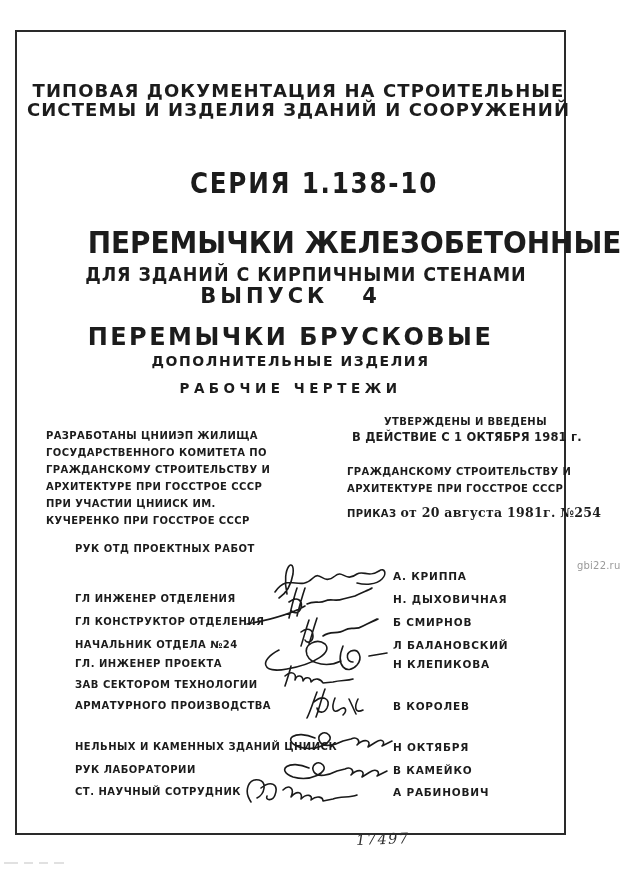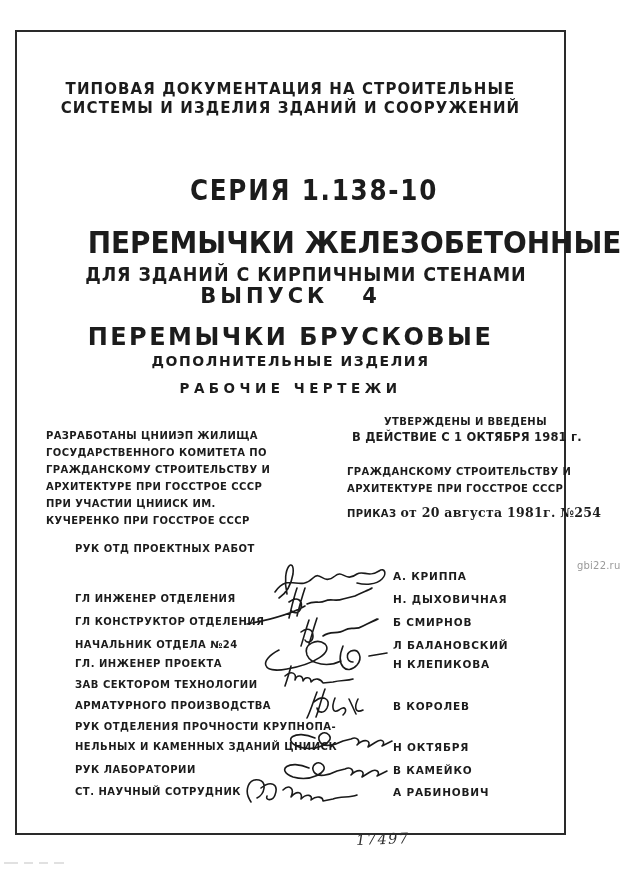--- a/index.html
+++ b/index.html
@@ -12,21 +12,21 @@
     overflow:hidden;
   }
   .frame{
     position:absolute;left:15px;top:30px;width:547px;height:801px;
     border:2px solid #2a2a2a;
   }
   .ln{position:absolute;white-space:pre;font-weight:bold;color:#1c1c1c;}
   .center{left:15px;width:551px;text-align:center;}
   .sqz{display:inline-block;transform-origin:center;}
   
-  .hdr{font-size:15px;letter-spacing:1.1px;}
+  .hdr{font-size:18px;letter-spacing:1.1px;padding-left:8px;}
   .series{font-size:28px;letter-spacing:2px;}
   .title-main{font-size:31px;}
   .title-sub{font-size:19px;letter-spacing:1px;}
   .issue{font-size:21px;letter-spacing:4px;}
   .sec1{font-size:24px;letter-spacing:2.5px;}
   .sec2{font-size:14px;letter-spacing:1.6px;}
   .sec3{font-size:13.5px;letter-spacing:4.5px;}
   
   .small{font-size:10px;letter-spacing:0.4px;font-weight:bold;}
   .dev-line{position:absolute;left:46px;}
@@ -53,21 +53,21 @@
 </style>
 </head>
 <body>
 
 <div class="page">
 
   <div class="frame"></div>
 
   <div class="ln center hdr" style="top:80px">ТИПОВАЯ ДОКУМЕНТАЦИЯ НА СТРОИТЕЛЬНЫЕ</div>
   <div class="ln center hdr" style="top:99px">СИСТЕМЫ И ИЗДЕЛИЯ ЗДАНИЙ И СООРУЖЕНИЙ</div>
-  <div class="ln center series" style="top:141px">
+  <div class="ln center series" style="top:134px">
     <span class="sqz" style="transform:scaleX(0.88)">СЕРИЯ 1.138-10</span>
   </div>
 
   <div class="ln center title-main" style="top:188px">
     <span class="sqz" style="transform:scaleX(0.90)">ПЕРЕМЫЧКИ ЖЕЛЕЗОБЕТОННЫЕ</span>
   </div>
   <div class="ln center title-sub" style="top:241px">
     <span class="sqz" style="transform:scaleX(0.92)">ДЛЯ ЗДАНИЙ С КИРПИЧНЫМИ СТЕНАМИ</span>
   </div>
   <div class="ln center issue" style="top:284px">ВЫПУСК   4</div>
@@ -90,21 +90,20 @@
 
   <div class="watermark">gbi22.ru</div>
 
   <div class="role" style="top:543px">РУК ОТД ПРОЕКТНЫХ РАБОТ</div>
   <div class="role" style="top:593px">ГЛ ИНЖЕНЕР ОТДЕЛЕНИЯ</div>
   <div class="role" style="top:616px">ГЛ КОНСТРУКТОР ОТДЕЛЕНИЯ</div>
   <div class="role" style="top:639px">НАЧАЛЬНИК ОТДЕЛА №24</div>
   <div class="role" style="top:658px">ГЛ. ИНЖЕНЕР ПРОЕКТА</div>
   <div class="role" style="top:679px">ЗАВ СЕКТОРОМ ТЕХНОЛОГИИ</div>
   <div class="role" style="top:700px">АРМАТУРНОГО ПРОИЗВОДСТВА</div>
-  <div class="role" style="top:721px">РУК ОТДЕЛЕНИЯ ПРОЧНОСТИ КРУПНОПА-</div>
   <div class="role" style="top:741px">НЕЛЬНЫХ И КАМЕННЫХ ЗДАНИЙ ЦНИИСК</div>
   <div class="role" style="top:764px">РУК ЛАБОРАТОРИИ</div>
   <div class="role" style="top:786px">СТ. НАУЧНЫЙ СОТРУДНИК</div>
 
   <div class="name" style="top:570px">А. КРИППА</div>
   <div class="name" style="top:593px">Н. ДЫХОВИЧНАЯ</div>
   <div class="name" style="top:616px">Б СМИРНОВ</div>
   <div class="name" style="top:639px">Л БАЛАНОВСКИЙ</div>
   <div class="name" style="top:658px">Н КЛЕПИКОВА</div>
   <div class="name" style="top:700px">В КОРОЛЕВ</div>

